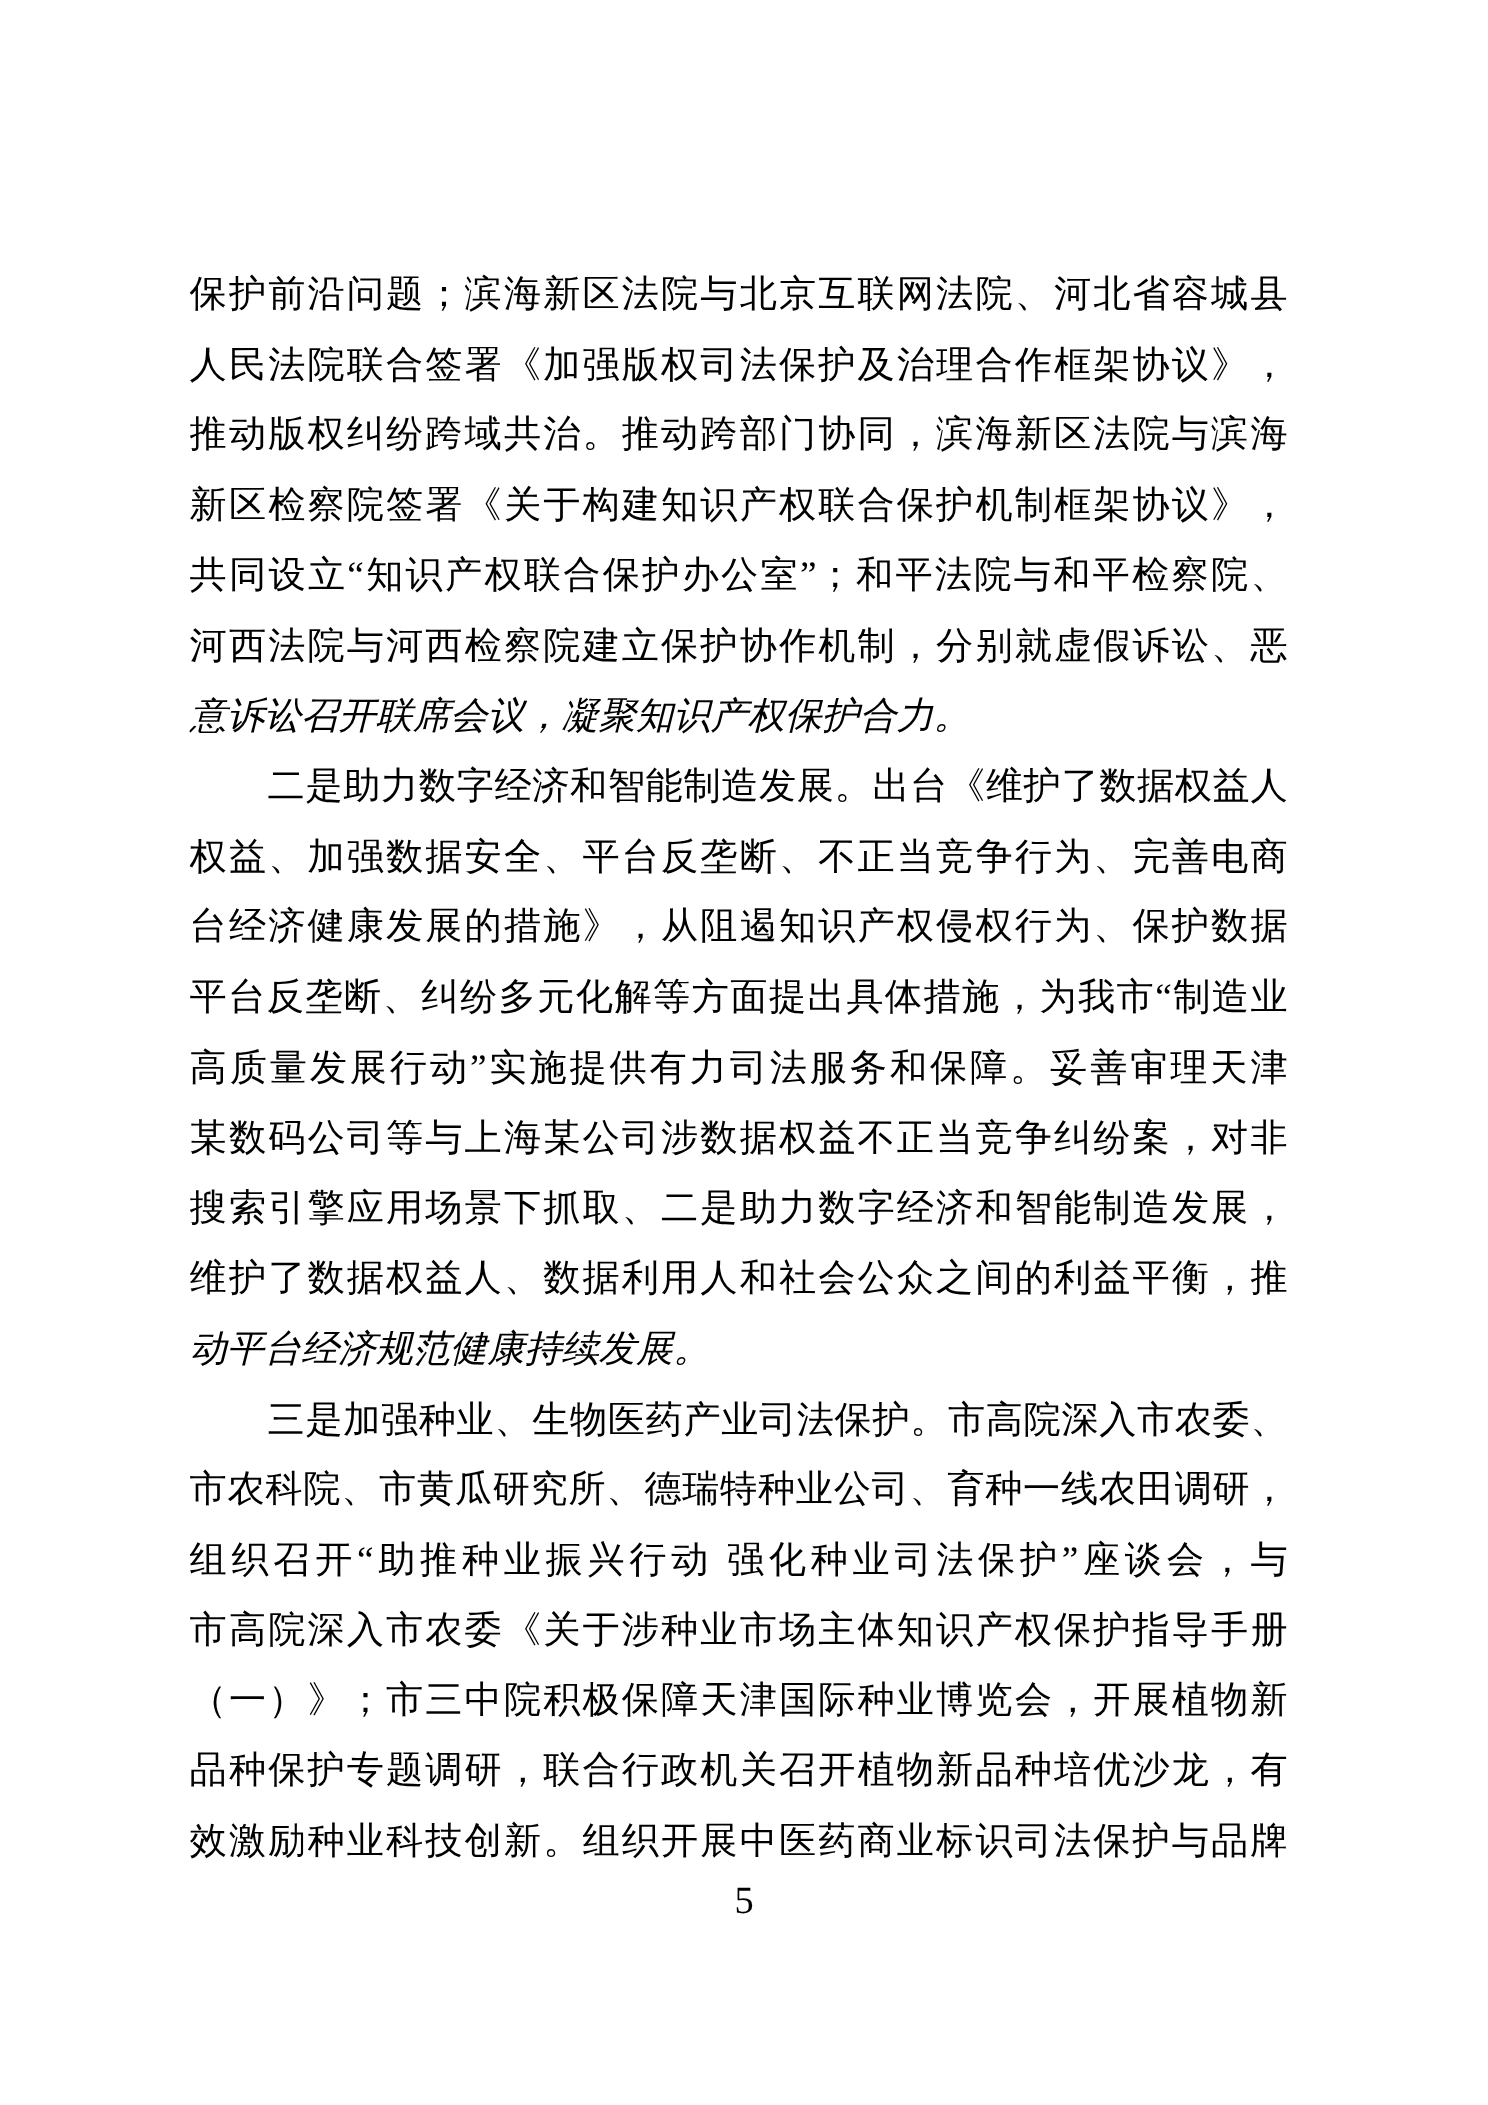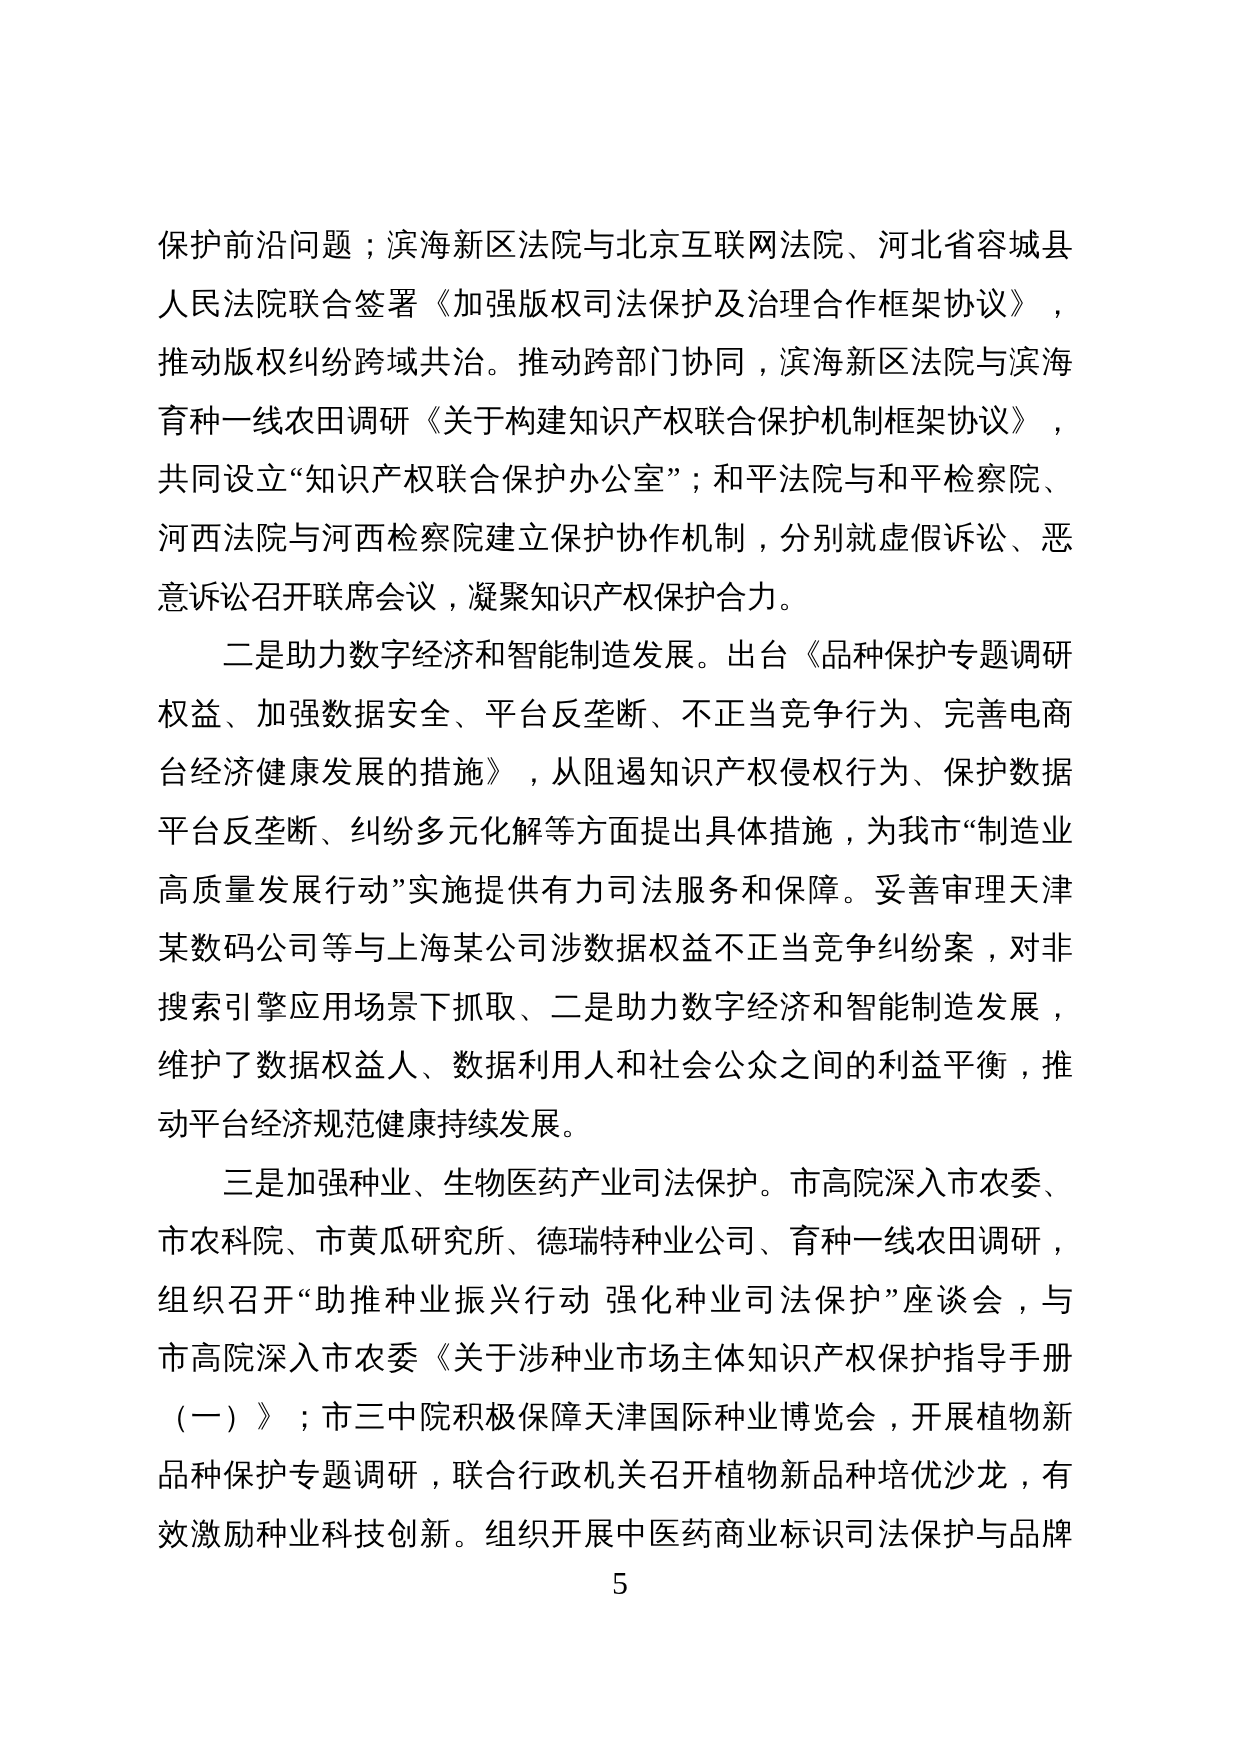--- a/index.html
+++ b/index.html
@@ -31,20 +31,21 @@
     letter-spacing: 0;
     color: #000000;
     text-align: justify;
     text-align-last: justify;
     text-justify: inter-character;
     overflow: hidden;
   }
   .line.para-end {
     text-align: center;
     text-align-last: left;
+    font-style: italic;
   }
   .line.indent {
     padding-left: 65px;
   }
   .lead {
     
     font-family: Liberation Sans, sans-serif;
   }
   .page-number {
     position: absolute;
@@ -61,27 +62,27 @@
 </head>
 <body>
 
 <div class="page">
 
   <div class="text-column">
 
     <div class="line">保护前沿问题；滨海新区法院与北京互联网法院、河北省容城县</div>
     <div class="line">人民法院联合签署《加强版权司法保护及治理合作框架协议》，</div>
     <div class="line">推动版权纠纷跨域共治。推动跨部门协同，滨海新区法院与滨海</div>
-    <div class="line">育种一线农田调研《关于构建知识产权联合保护机制框架协议》，</div>
+    <div class="line">新区检察院签署《关于构建知识产权联合保护机制框架协议》，</div>
     <div class="line">共同设立“知识产权联合保护办公室”；和平法院与和平检察院、</div>
     <div class="line">河西法院与河西检察院建立保护协作机制，分别就虚假诉讼、恶</div>
     <div class="line para-end">意诉讼召开联席会议，凝聚知识产权保护合力。</div>
 
     <div class="line indent">
-      <span class="lead">二是助力数字经济和智能制造发展。</span><span>出台《品种保护专题调研</span>
+      <span class="lead">二是助力数字经济和智能制造发展。</span><span>出台《维护了数据权益人</span>
     </div>
     <div class="line">权益、加强数据安全、平台反垄断、不正当竞争行为、完善电商</div>
     <div class="line">台经济健康发展的措施》，从阻遏知识产权侵权行为、保护数据</div>
     <div class="line">平台反垄断、纠纷多元化解等方面提出具体措施，为我市“制造业</div>
     <div class="line">高质量发展行动”实施提供有力司法服务和保障。妥善审理天津</div>
     <div class="line">某数码公司等与上海某公司涉数据权益不正当竞争纠纷案，对非</div>
     <div class="line">搜索引擎应用场景下抓取、二是助力数字经济和智能制造发展，</div>
     <div class="line">维护了数据权益人、数据利用人和社会公众之间的利益平衡，推</div>
     <div class="line para-end">动平台经济规范健康持续发展。</div>
 

